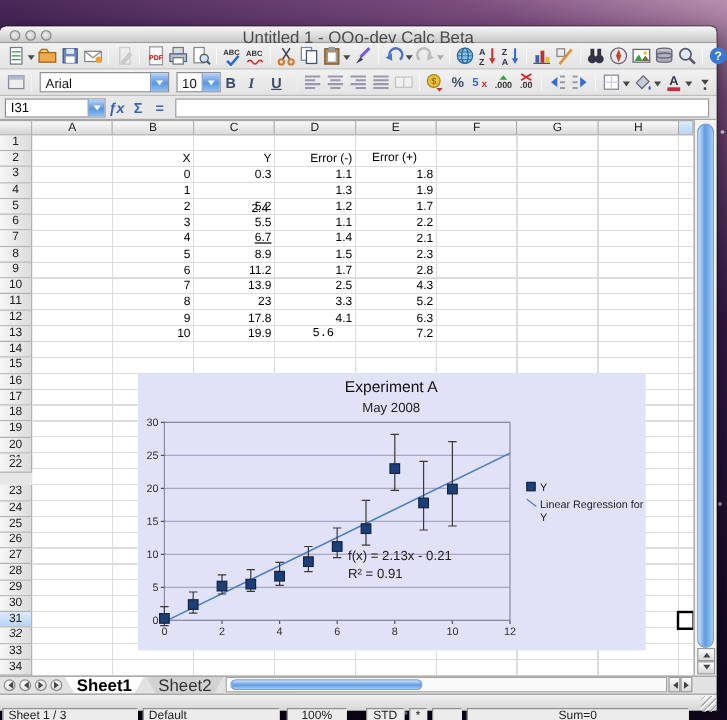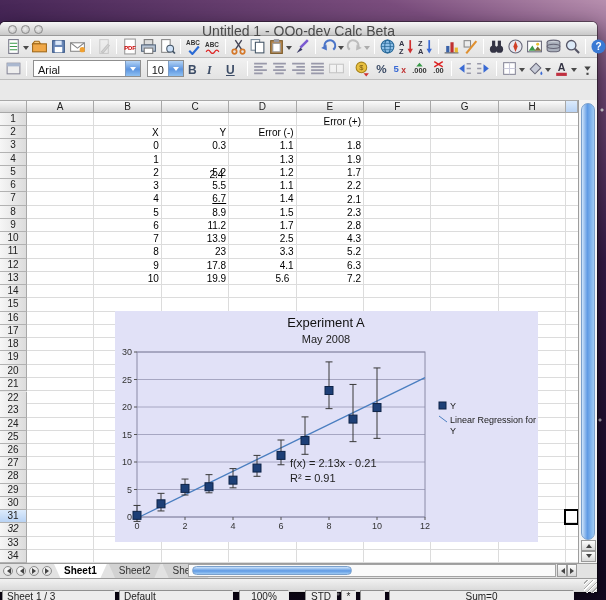--- a/index.html
+++ b/index.html
@@ -79,21 +79,21 @@
   .vthumb { position:absolute; left:2px; top:3px; width:14px; height:437px; border-radius:7px;
     background:linear-gradient(90deg,#cfe4fa,#5f9ae4 45%,#9ecaf4); border:1px solid #7aa0cc; }
   .sbtn { position:absolute; left:2px; width:15px; height:11px; background:linear-gradient(#fdfdfd,#d8d8d8); border:1px solid #9a9a9a; display:flex; align-items:center; justify-content:center; }
   .tri-up { width:0;height:0;border:3px solid transparent;border-bottom:4px solid #444; margin-bottom:2px;}
   .tri-down { width:0;height:0;border:3px solid transparent;border-top:4px solid #444; margin-top:2px;}
   .tri-left { width:0;height:0;border:3px solid transparent;border-right:4px solid #444; margin-right:2px;}
   .tri-right { width:0;height:0;border:3px solid transparent;border-left:4px solid #444; margin-left:2px;}
   
   .tabbar { position:absolute; left:0; top:541px; width:100%; height:15px; background:#e2e2e2; border-top:1px solid #9d9d9d; display:flex; align-items:center; }
   .tnav { width:10px; height:10px; border-radius:50%; background:radial-gradient(circle at 3px 3px,#fff,#cfcfcf); border:1px solid #8e8e8e; margin-left:3px; display:flex; align-items:center; justify-content:center; }
-  .sheettab { height:14px; margin-left:2px; padding:0 10px; font-size:10px; color:#333; line-height:14px;
+  .sheettab { height:14px; margin-left:2px; padding:0 10px; font-size:14px; color:#333; line-height:14px;
     background:#d2d2d2; clip-path:polygon(0 0,100% 0,88% 100%,12% 100%); }
   .sheettab.active { background:#fff; font-weight:bold; color:#000; }
   .hscroll { position:absolute; left:188px; top:542px; width:368px; height:13px; background:#fafafa; border:1px solid #a3a3a3; }
   .hthumb { position:absolute; left:3px; top:1px; width:160px; height:9px; border-radius:5px;
     background:linear-gradient(#cfe4fa,#5f9ae4 55%,#9ecaf4); border:1px solid #7aa0cc; }
   .hbtns { position:absolute; left:557px; top:542px; display:flex; }
   .hbtn { width:10px; height:13px; background:linear-gradient(#fdfdfd,#d8d8d8); border:1px solid #9a9a9a; display:flex; align-items:center; justify-content:center; }
   
   .statusbar { position:absolute; left:0; top:556px; width:100%; height:14px; background:linear-gradient(#f2f2f2,#d6d6d6); border-top:1px solid #9b9b9b; font-size:10px; color:#222; }
   .sseg { position:absolute; top:11px; height:12px; border:1px solid; border-color:#8f8f8f #e8e8e8 #e8e8e8 #8f8f8f; padding:0 4px; line-height:11px; background:#ececec; }
@@ -436,20 +436,32 @@
           </span>
           <span class="tbtn">
             <span class="icw"><svg viewBox="0 0 16 16" width="17" height="17">
                 <path d="M5 6h6l-3 4z" fill="#444"></path>
                 <rect x="7" y="12" width="2" height="2" fill="#444"></rect>
               </svg></span>
           </span>
         </span>
     </div>
 
+    <div class="formulabar">
+      <span class="namebox">
+        <span class="cval">I31</span>
+        <span class="aquabtn" style="height:14px;width:14px">
+            <i></i>
+          </span>
+      </span>
+      <span class="fbic" style="font-style:italic">ƒx</span>
+      <span class="fbic">Σ</span>
+      <span class="fbic">=</span>
+      <span class="fbinput"></span>
+    </div>
 
     <div class="corner"></div>
     <div class="colheads" id="colheads">
         <div class="colhead" style="left: 0px; width: 67.4px;">A</div>
         <div class="colhead" style="left: 67.4px; width: 67.4px;">B</div>
         <div class="colhead" style="left: 134.8px; width: 67.4px;">C</div>
         <div class="colhead" style="left: 202.2px; width: 67.4px;">D</div>
         <div class="colhead" style="left: 269.6px; width: 67.4px;">E</div>
         <div class="colhead" style="left: 337px; width: 67.4px;">F</div>
         <div class="colhead" style="left: 404.4px; width: 67.4px;">G</div>
@@ -471,38 +483,38 @@
         <div class="rowhead" style="top: 145.64px; height: 13.24px; line-height: 12.24px;">12</div>
         <div class="rowhead" style="top: 158.88px; height: 13.24px; line-height: 12.24px;">13</div>
         <div class="rowhead" style="top: 172.12px; height: 13.24px; line-height: 12.24px;">14</div>
         <div class="rowhead" style="top: 185.36px; height: 13.24px; line-height: 12.24px;">15</div>
         <div class="rowhead" style="top: 198.6px; height: 13.24px; line-height: 12.24px;">16</div>
         <div class="rowhead" style="top: 211.84px; height: 13.24px; line-height: 12.24px;">17</div>
         <div class="rowhead" style="top: 225.08px; height: 13.24px; line-height: 12.24px;">18</div>
         <div class="rowhead" style="top: 238.32px; height: 13.24px; line-height: 12.24px;">19</div>
         <div class="rowhead" style="top: 251.56px; height: 13.24px; line-height: 12.24px;">20</div>
         <div class="rowhead" style="top: 264.8px; height: 13.24px; line-height: 12.24px;">21</div>
-        <div class="rowhead" style="top: 279px; height: 13.24px; line-height: 12.24px;">22</div>
+        <div class="rowhead" style="top: 268px; height: 13.24px; line-height: 12.24px;">22</div>
         <div class="rowhead" style="top: 291.28px; height: 13.24px; line-height: 12.24px;">23</div>
         <div class="rowhead" style="top: 304.52px; height: 13.24px; line-height: 12.24px;">24</div>
         <div class="rowhead" style="top: 317.76px; height: 13.24px; line-height: 12.24px;">25</div>
         <div class="rowhead" style="top: 331px; height: 13.24px; line-height: 12.24px;">26</div>
         <div class="rowhead" style="top: 344.24px; height: 13.24px; line-height: 12.24px;">27</div>
         <div class="rowhead" style="top: 357.48px; height: 13.24px; line-height: 12.24px;">28</div>
         <div class="rowhead" style="top: 370.72px; height: 13.24px; line-height: 12.24px;">29</div>
         <div class="rowhead" style="top: 383.96px; height: 13.24px; line-height: 12.24px;">30</div>
         <div class="rowhead hl" style="top: 397.2px; height: 13.24px; line-height: 12.24px;">31</div>
         <div class="rowhead" style="top: 410.44px; height: 13.24px; line-height: 12.24px; font-style: italic;">32</div>
         <div class="rowhead" style="top: 423.68px; height: 13.24px; line-height: 12.24px;">33</div>
         <div class="rowhead" style="top: 436.92px; height: 13.24px; line-height: 12.24px;">34</div>
       </div>
 
     <div class="grid" id="grid">
         <div class="cell" style="left: 269.6px; top: 158.88px; width: 67.4px; height: 13.24px;">7.2</div>
-        <div class="cell" style="left: 198px; top: 158.88px; width: 67.4px; height: 13.24px;">5.6</div>
+        <div class="cell" style="left: 187px; top: 158.88px; width: 67.4px; height: 13.24px; font-family: Liberation Mono, monospace;">5.6</div>
         <div class="cell" style="left: 134.8px; top: 158.88px; width: 67.4px; height: 13.24px;">19.9</div>
         <div class="cell" style="left: 67.4px; top: 158.88px; width: 67.4px; height: 13.24px;">10</div>
         <div class="cell" style="left: 269.6px; top: 145.64px; width: 67.4px; height: 13.24px;">6.3</div>
         <div class="cell" style="left: 202.2px; top: 145.64px; width: 67.4px; height: 13.24px;">4.1</div>
         <div class="cell" style="left: 134.8px; top: 145.64px; width: 67.4px; height: 13.24px;">17.8</div>
         <div class="cell" style="left: 67.4px; top: 145.64px; width: 67.4px; height: 13.24px;">9</div>
         <div class="cell" style="left: 269.6px; top: 132.4px; width: 67.4px; height: 13.24px;">5.2</div>
         <div class="cell" style="left: 202.2px; top: 132.4px; width: 67.4px; height: 13.24px;">3.3</div>
         <div class="cell" style="left: 134.8px; top: 132.4px; width: 67.4px; height: 13.24px;">23</div>
         <div class="cell" style="left: 67.4px; top: 132.4px; width: 67.4px; height: 13.24px;">8</div>
@@ -531,21 +543,21 @@
         <div class="cell" style="left: 134.8px; top: 52.96px; width: 67.4px; height: 13.24px;">5.2</div>
         <div class="cell" style="left: 67.4px; top: 52.96px; width: 67.4px; height: 13.24px;">2</div>
         <div class="cell" style="left: 269.6px; top: 39.72px; width: 67.4px; height: 13.24px;">1.9</div>
         <div class="cell" style="left: 202.2px; top: 39.72px; width: 67.4px; height: 13.24px;">1.3</div>
         <div class="cell" style="left: 132px; top: 39.72px; width: 67.4px; height: 13.24px; margin-top: 15px;">2.4</div>
         <div class="cell" style="left: 67.4px; top: 39.72px; width: 67.4px; height: 13.24px;">1</div>
         <div class="cell" style="left: 269.6px; top: 26.48px; width: 67.4px; height: 13.24px;">1.8</div>
         <div class="cell" style="left: 202.2px; top: 26.48px; width: 67.4px; height: 13.24px;">1.1</div>
         <div class="cell" style="left: 134.8px; top: 26.48px; width: 67.4px; height: 13.24px;">0.3</div>
         <div class="cell" style="left: 67.4px; top: 26.48px; width: 67.4px; height: 13.24px;">0</div>
-        <div class="cell" style="left: 269.6px; top: 2px; width: 67.4px; height: 13.24px;">Error (+)</div>
+        <div class="cell" style="left: 269.6px; top: 12px; width: 67.4px; height: 13.24px; text-align: center;">Error (+)</div>
         <div class="cell" style="left: 202.2px; top: 13.24px; width: 67.4px; height: 13.24px;">Error (-)</div>
         <div class="cell" style="left: 134.8px; top: 13.24px; width: 67.4px; height: 13.24px;">Y</div>
         <div class="cell" style="left: 67.4px; top: 13.24px; width: 67.4px; height: 13.24px;">X</div>
       <div class="chartbox" id="chartbox" style="background: rgb(225, 225, 247);"><svg viewBox="0 0 423 231" width="423" height="231">
             <path d="M22 206H310" stroke="#a6a6c2" stroke-width="1"></path>
             <path d="M22 178.5H310" stroke="#a6a6c2" stroke-width="1"></path>
             <path d="M22 151H310" stroke="#a6a6c2" stroke-width="1"></path>
             <path d="M22 123.5H310" stroke="#a6a6c2" stroke-width="1"></path>
             <path d="M22 96H310" stroke="#a6a6c2" stroke-width="1"></path>
             <path d="M22 68.5H310" stroke="#a6a6c2" stroke-width="1"></path>

